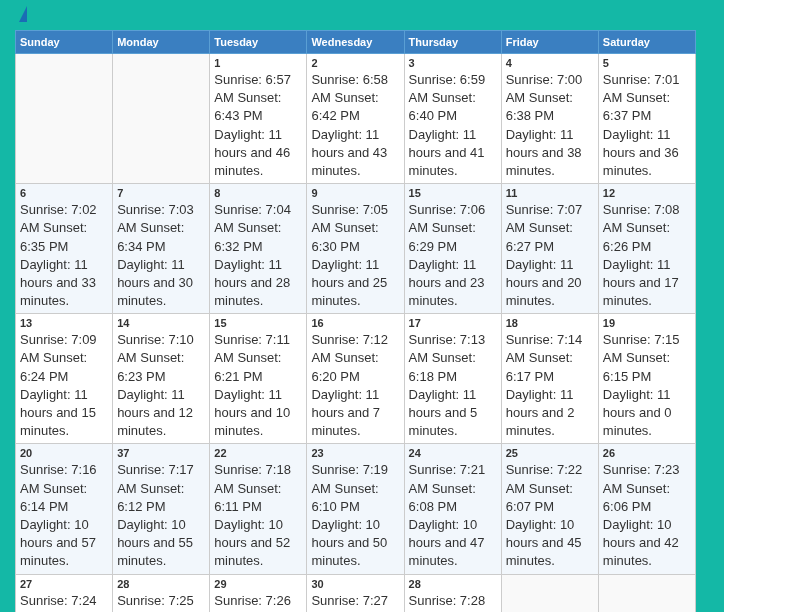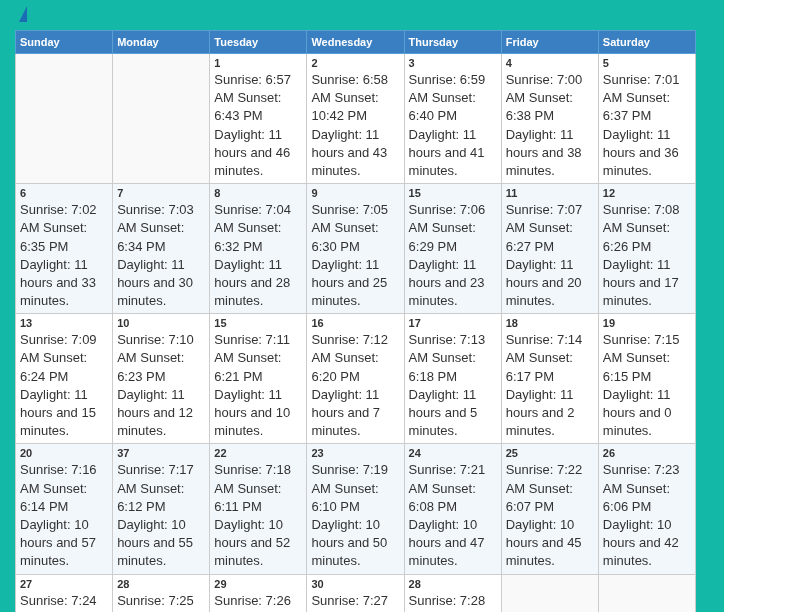--- a/index.html
+++ b/index.html
@@ -143,21 +143,21 @@
           <td class="empty"></td>
           <td>
             <span class="day-num">1</span>
             <div class="day-detail">Sunrise: 6:57 AM
 Sunset: 6:43 PM
 Daylight: 11 hours and 46 minutes.</div>
           </td>
           <td>
             <span class="day-num">2</span>
             <div class="day-detail">Sunrise: 6:58 AM
-Sunset: 10:42 PM
+Sunset: 6:42 PM
 Daylight: 11 hours and 43 minutes.</div>
           </td>
           <td>
             <span class="day-num">3</span>
             <div class="day-detail">Sunrise: 6:59 AM
 Sunset: 6:40 PM
 Daylight: 11 hours and 41 minutes.</div>
           </td>
           <td>
             <span class="day-num">4</span>
@@ -217,21 +217,21 @@
           </td>
         </tr>
         <tr>
           <td>
             <span class="day-num">13</span>
             <div class="day-detail">Sunrise: 7:09 AM
 Sunset: 6:24 PM
 Daylight: 11 hours and 15 minutes.</div>
           </td>
           <td>
-            <span class="day-num">10</span>
+            <span class="day-num">14</span>
             <div class="day-detail">Sunrise: 7:10 AM
 Sunset: 6:23 PM
 Daylight: 11 hours and 12 minutes.</div>
           </td>
           <td>
             <span class="day-num">15</span>
             <div class="day-detail">Sunrise: 7:11 AM
 Sunset: 6:21 PM
 Daylight: 11 hours and 10 minutes.</div>
           </td>

